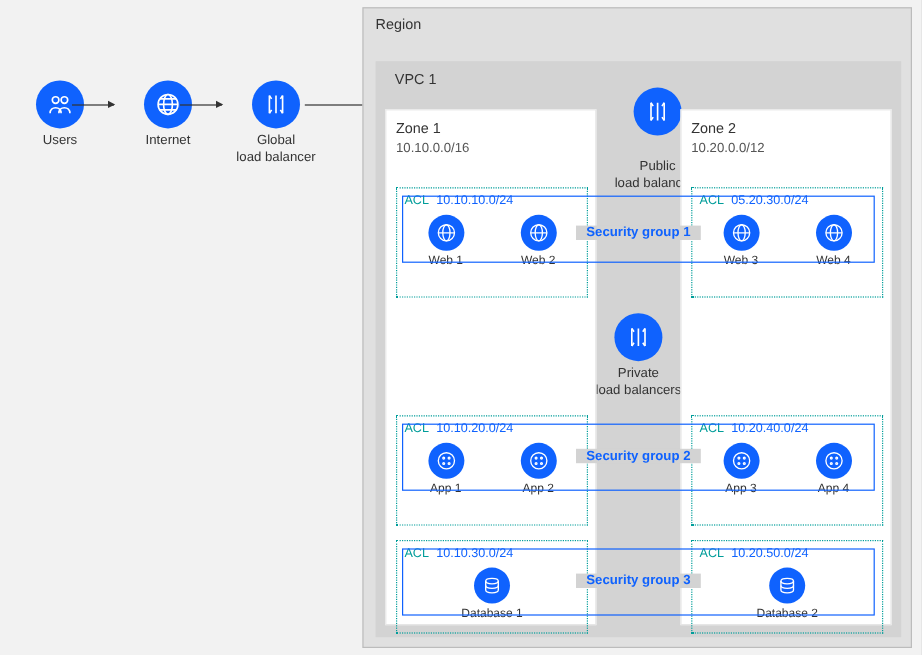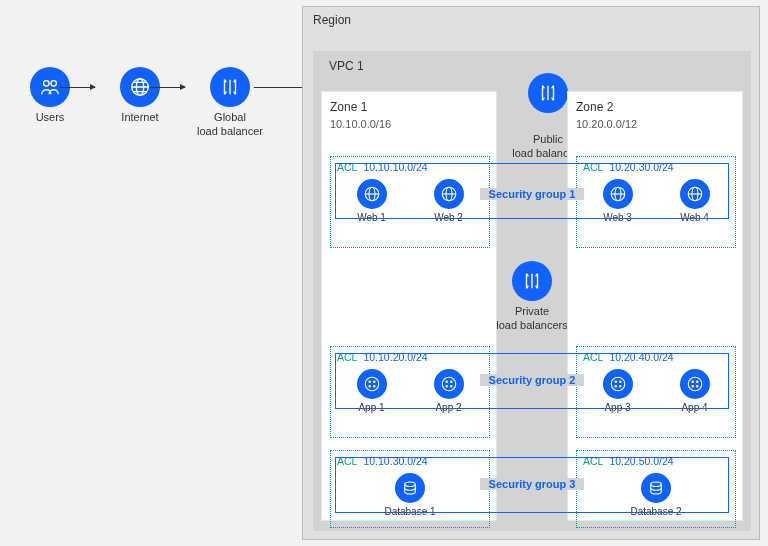--- a/index.html
+++ b/index.html
@@ -218,21 +218,21 @@
         </div>
       </div>
     </div>
 
     <div class="zone zone2">
       <div class="zone-title">Zone 2</div>
       <div class="zone-cidr">10.20.0.0/12</div>
 
       <div class="acl h1" style="top:52px;">
         <div class="acl-head">
-          <span class="acl-k">ACL</span><span class="acl-v">10.20.30.0/24</span>
+          <span class="acl-k">ACL</span><span class="acl-v">05.20.30.0/24</span>
         </div>
         <div class="item-row">
           <div class="item">
             <div class="node-icon small">
                 <svg viewBox="0 0 24 24">
                   <circle cx="12" cy="12" r="9"></circle>
                   <ellipse cx="12" cy="12" rx="4" ry="9"></ellipse>
                   <path d="M3 12h18"></path>
                 </svg>
               </div>

